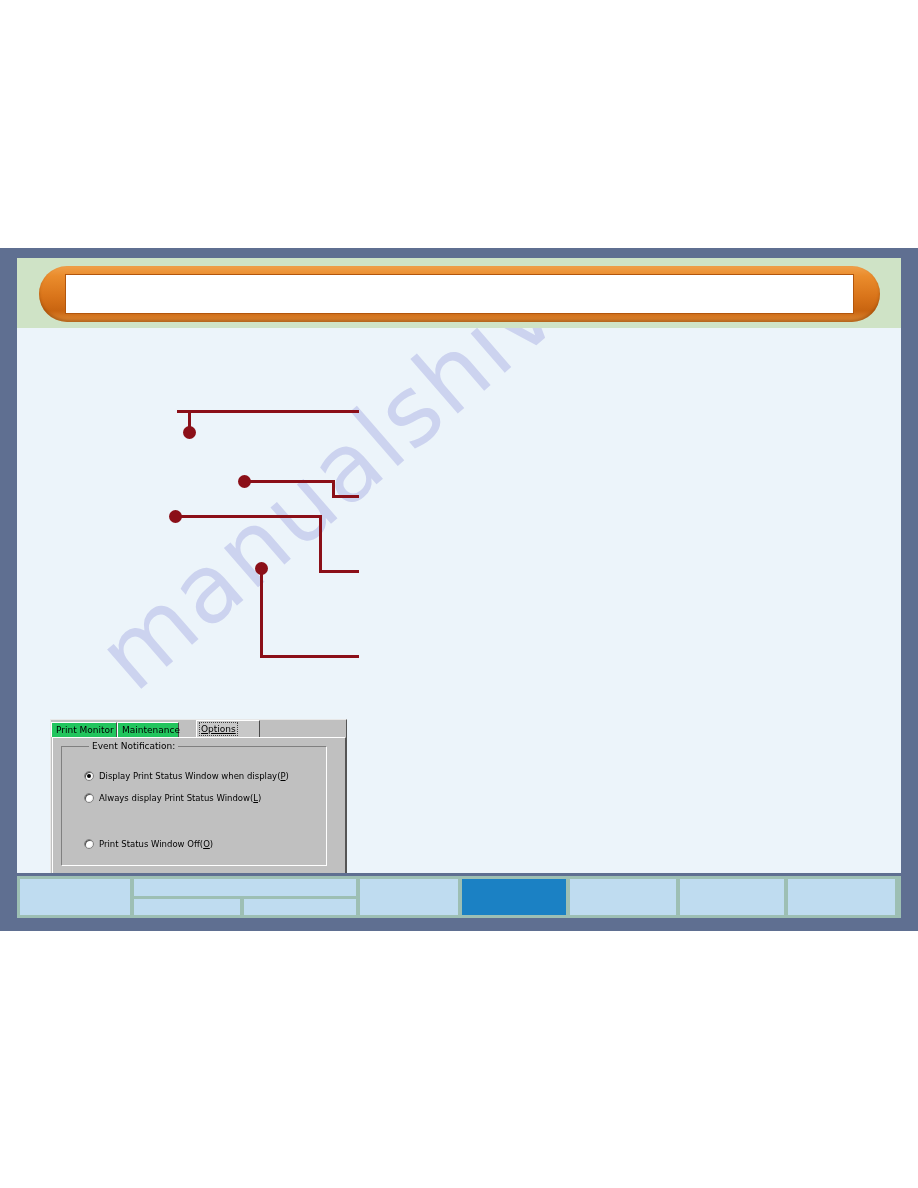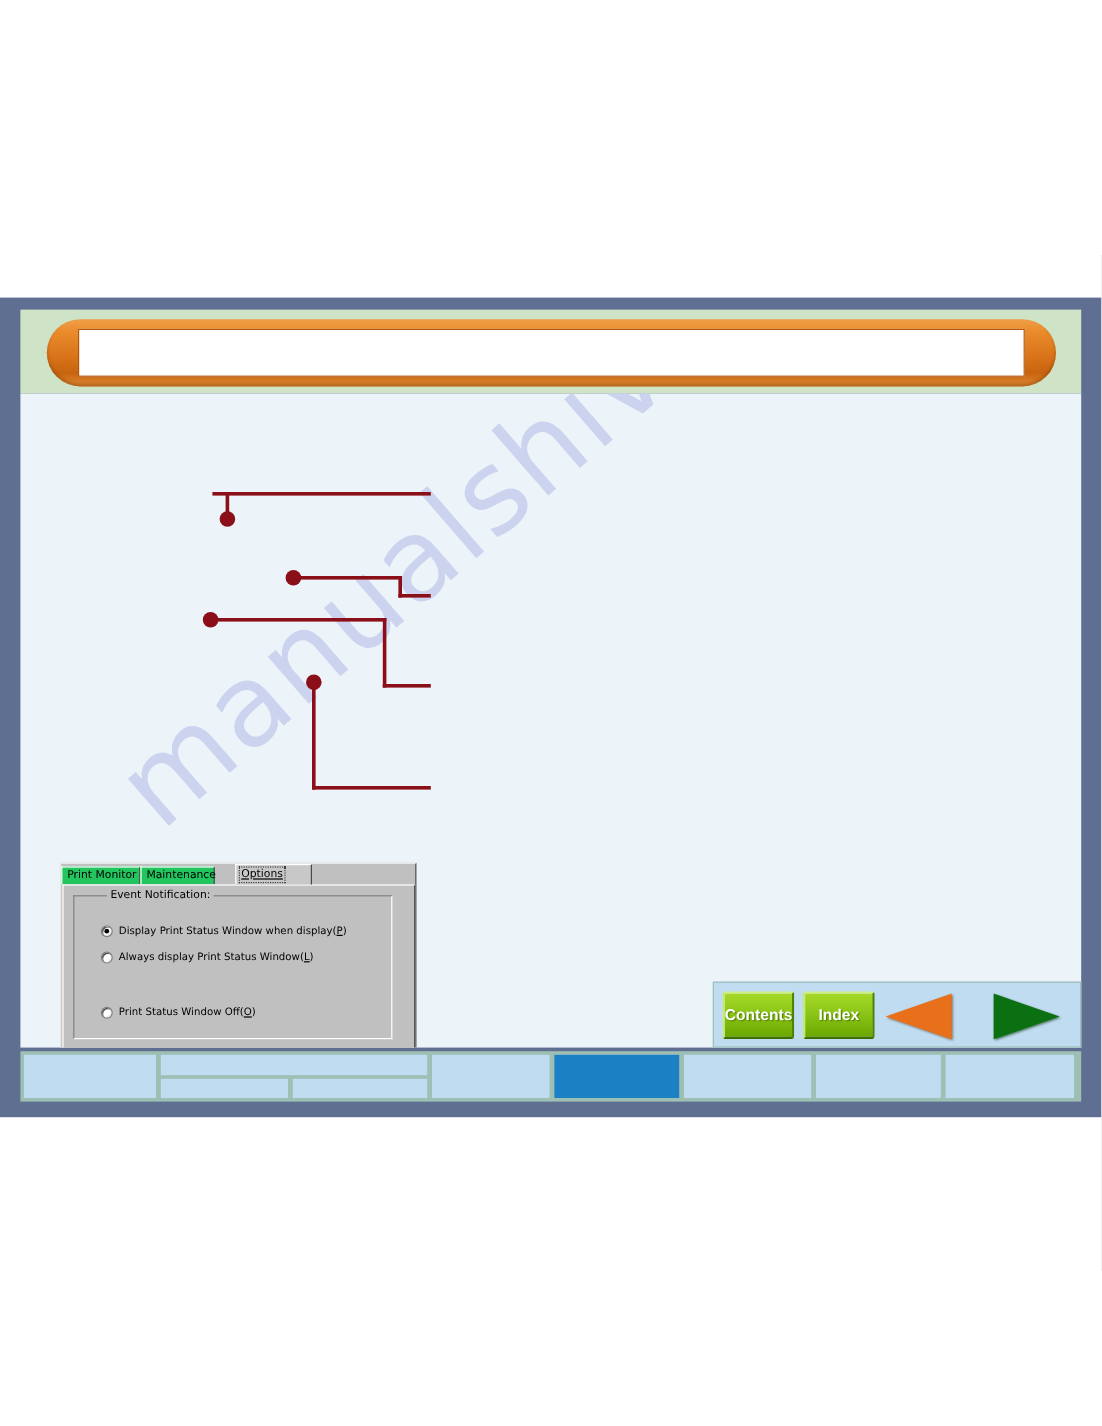--- a/index.html
+++ b/index.html
@@ -359,26 +359,20 @@
     <div class="cl" style="left:158px;top:187px;width:147px;height:3px;"></div>
     <div class="cl" style="left:302px;top:187px;width:3px;height:58px;"></div>
     <div class="cl" style="left:302px;top:242px;width:40px;height:3px;"></div>
 
     <div class="dot" style="left:238px;top:234px;"></div>
     <div class="cl" style="left:243px;top:240px;width:3px;height:90px;"></div>
     <div class="cl" style="left:243px;top:327px;width:99px;height:3px;"></div>
 
   </div>
 
-  <div class="nav-panel">
-    <div class="nav-btn" style="left:7px;">Contents</div>
-    <div class="nav-btn" style="left:74px;">Index</div>
-    <div class="tri tri-back"></div>
-    <div class="tri tri-next"></div>
-  </div>
 
   <div class="bottom-bar">
     <div class="btab" style="left:3px;top:3px;width:110px;height:36px;"></div>
 
     <div class="btab" style="left:117px;top:3px;width:222px;height:17px;"></div>
     <div class="btab" style="left:117px;top:23px;width:106px;height:16px;"></div>
     <div class="btab" style="left:227px;top:23px;width:112px;height:16px;"></div>
 
     <div class="btab" style="left:343px;top:3px;width:98px;height:36px;"></div>
 

